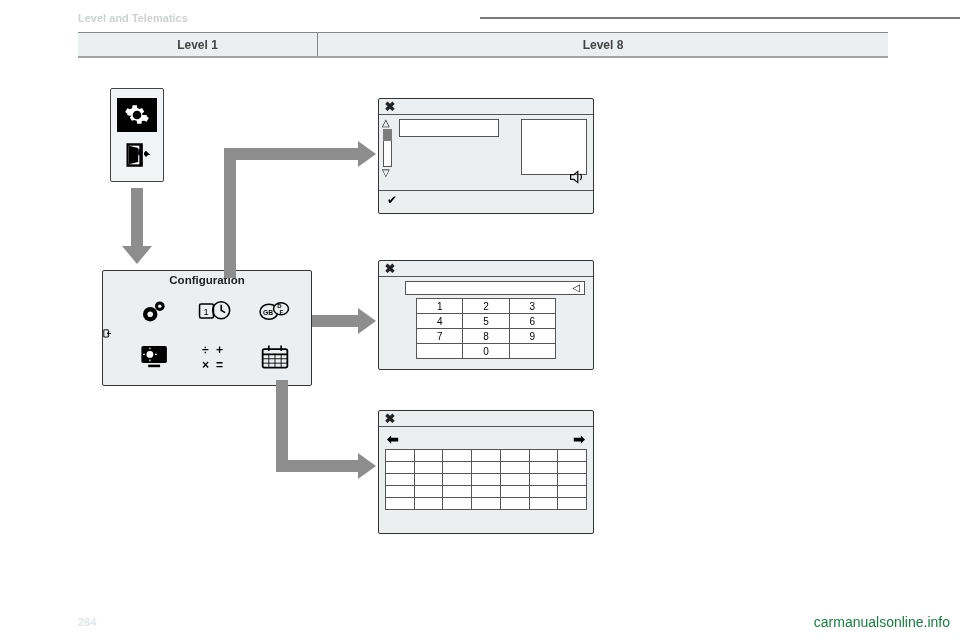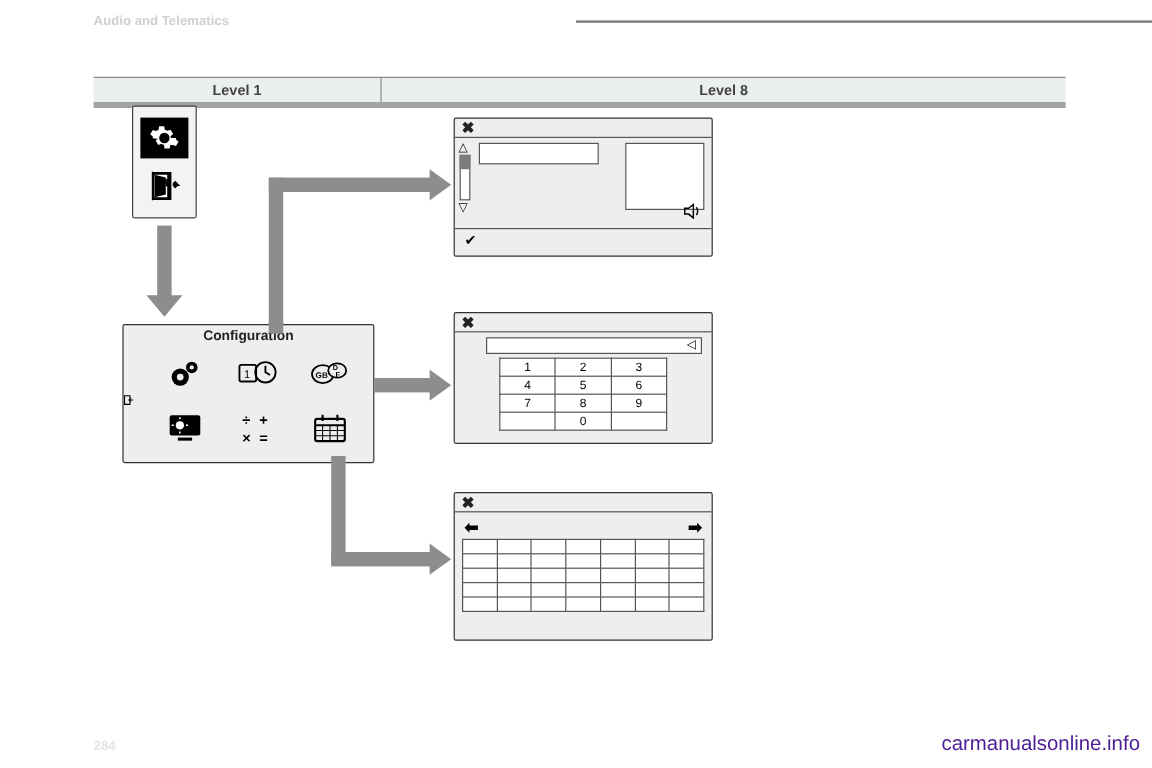--- a/index.html
+++ b/index.html
@@ -3,24 +3,24 @@
 <meta charset="utf-8">
 <style>
   * { box-sizing: border-box; margin: 0; padding: 0; }
   html, body { width: 960px; height: 640px; font-family: Arial, Helvetica, sans-serif; background: #fff; color: #000; }
   body { position: relative; }
 
   .page-header { position: absolute; top: 12px; left: 78px; font-size: 11px; font-weight: bold; color: #cfd0d1; }
   .header-rule { position: absolute; top: 17px; left: 480px; right: 0; height: 2px; background: #7b7b7b; }
   .page-num { position: absolute; bottom: 12px; left: 78px; font-size: 11px; font-weight: bold; color: #e3e5e6; }
 
-  .watermark { position: absolute; bottom: 10px; right: 10px; font-size: 17px; color: #4c1d95; }
-
-  
-  .level-bar { position: absolute; top: 64px; left: 78px; width: 810px; height: 26px; display: flex; border-top: 1px solid #888; border-bottom: 5px solid #a3a3a3; background: #eceff0; }
+  .watermark { position: absolute; bottom: 10px; right: 10px; font-size: 14px; color: #15803d; }
+
+  
+  .level-bar { position: absolute; top: 32px; left: 78px; width: 810px; height: 26px; display: flex; border-top: 1px solid #888; border-bottom: 2px solid #a3a3a3; background: #eceff0; }
   .level-bar div { display:flex; align-items:center; justify-content:center; font-weight:bold; font-size:12px; color:#444; }
   .lv1 { width: 240px; border-right:1px solid #888; }
   .lv2 { flex: 1; }
 
   .stage { position:absolute; top:80px; left:78px; width:810px; height:540px; }
 
   
   .mini-box { position:absolute; top:8px; left:32px; width:54px; height:94px; background:#f1f3f4; border:1px solid #444; border-radius:2px; display:flex; flex-direction:column; align-items:center; justify-content:space-around; padding:6px 0; }
   .mini-top { width:40px; height:34px; background:#000; display:flex; align-items:center; justify-content:center; }
   .mini-bot { width:40px; height:34px; display:flex; align-items:center; justify-content:center; }
@@ -77,21 +77,21 @@
   .cal-body { border-top:1px solid #555; padding:4px 6px 6px; }
   .cal-nav { display:flex; justify-content:space-between; font-size:14px; font-weight:bold; padding:0 2px 2px; }
   .cal-grid { width:100%; border-collapse:collapse; background:#fff; border:1px solid #555; }
   .cal-grid td { border:1px solid #555; height:12px; }
 
   .small-svg { display:block; }
 </style>
 </head>
 <body>
 
-<div class="page-header">Audio and Telematics</div>
+<div class="page-header">Level and Telematics</div>
 <div class="header-rule"></div>
 <div class="page-num">284</div>
 <div class="watermark">carmanualsonline.info</div>
 
 <div class="level-bar">
   <div class="lv1">Level 1</div>
   <div class="lv2">Level 8</div>
 </div>
 
 <div class="stage">

